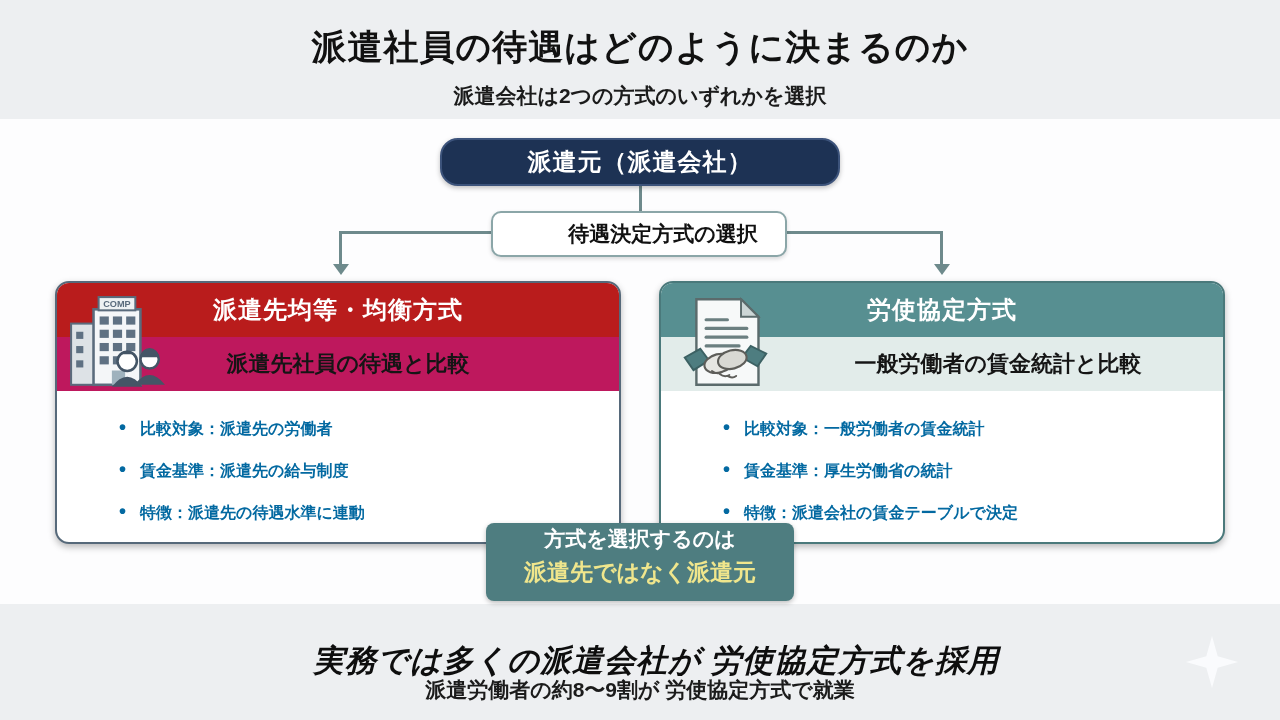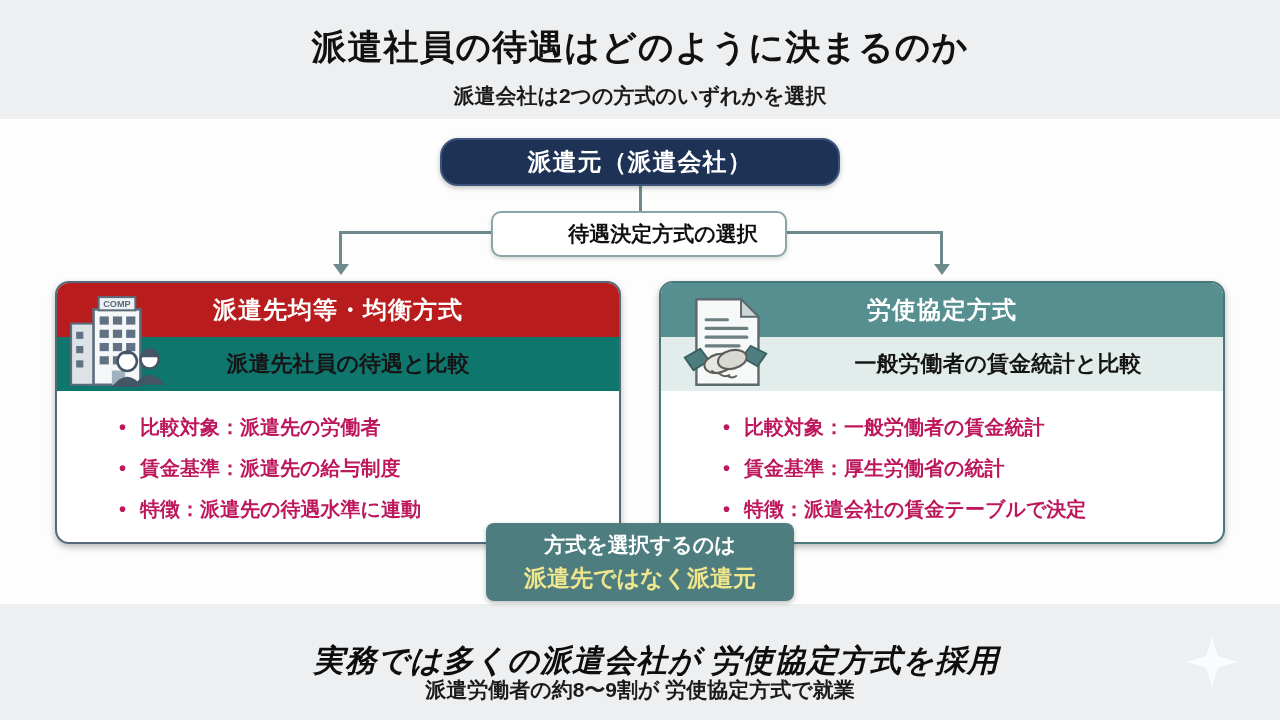--- a/index.html
+++ b/index.html
@@ -62,37 +62,37 @@
     height:54px;display:flex;align-items:center;justify-content:center;
     color:#fff;font-size:24px;font-weight:bold;letter-spacing:1px;
   }
   .card.left .card-head{background:#b91c1c;}
   .card.right .card-head{background:#578f91;}
   .card-sub{
     height:54px;display:flex;align-items:center;justify-content:center;
     font-size:22px;font-weight:bold;color:#151515;
     padding-left:112px;box-sizing:border-box;
   }
-  .card.left .card-sub{background:#0f766e;padding-left:20px;}
+  .card.left .card-sub{background:#be185d;padding-left:20px;}
   .card.right .card-sub{background:#e2ecea;}
   .card-icon{position:absolute;top:10px;left:10px;width:102px;height:102px;z-index:4;}
   .card.right .card-icon{left:16px;top:8px;width:97px;}
   .card ul{
     list-style:none;margin:16px 0 0 0;padding:0 10px 0 62px;
   }
   .card li{
-    font-size:20px;font-weight:bold;color:#be185d;line-height:41px;
+    font-size:16px;font-weight:bold;color:#0369a1;line-height:41px;
     white-space:nowrap;
   }
   .card li::before{content:"•";margin-right:14px;font-size:20px;}
 
   .note-box{
     position:absolute;left:486px;top:523px;width:308px;height:78px;
     background:#4e7d80;border-radius:8px;z-index:5;
-    display:flex;flex-direction:column;align-items:center;justify-content:center;
+    display:flex;flex-direction:column;align-items:center;justify-content:flex-start;
     box-shadow:0 2px 5px rgba(0,0,0,.25);
   }
   .note-line1{color:#ffffff;font-size:21px;font-weight:bold;line-height:32px;}
   .note-line2{color:#f0e68c;font-size:23px;font-weight:bold;line-height:34px;}
 
   .footer-headline{
     position:absolute;top:624px;left:0;width:1280px;text-align:center;
     font-size:31px;font-weight:bold;color:#0e0e0e;margin:16px;letter-spacing:1px;font-style:italic;
   }
   .footer-subline{

